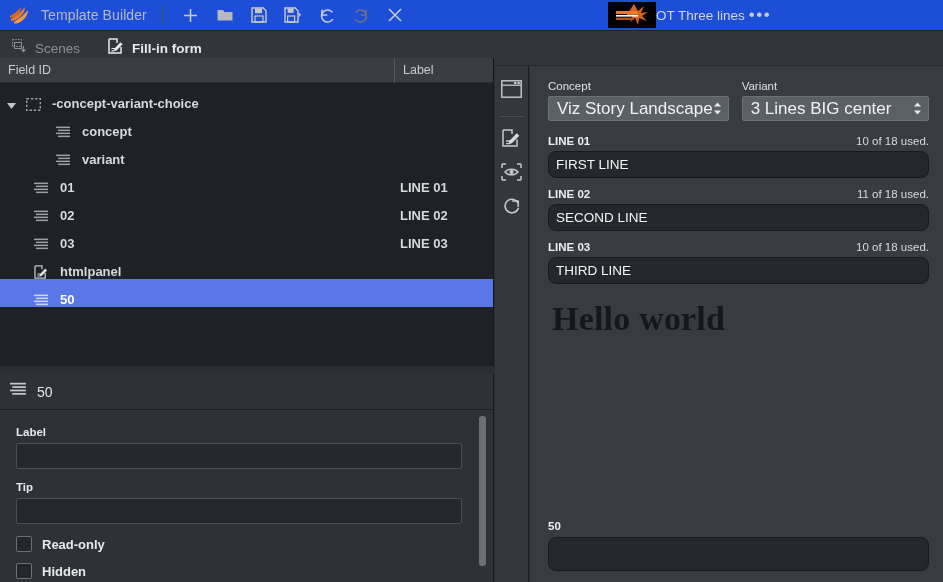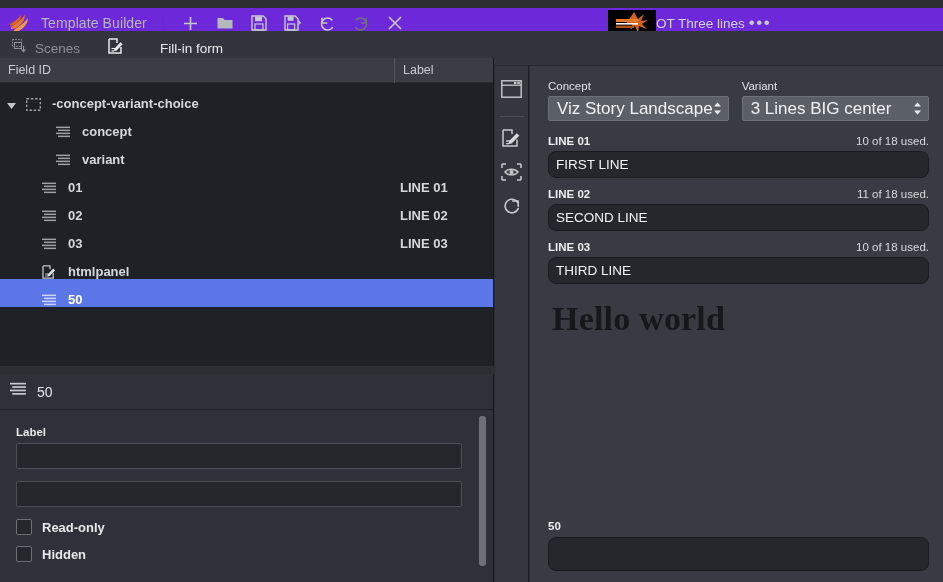--- a/index.html
+++ b/index.html
@@ -8,22 +8,22 @@
     width: 943px; height: 582px;
     overflow: hidden;
     background: #2b2f34;
     font-family: "Liberation Sans", sans-serif;
     -webkit-font-smoothing: antialiased;
   }
   #app { position: relative; width: 943px; height: 582px; }
 
   
   .topbar {
-    position: absolute; left: 0; top: 8px; width: 943px; height: 31px;
-    background: #6d28d9;
+    position: absolute; left: 0; top: 0; width: 943px; height: 31px;
+    background: #1d4ed8;
     display: flex; align-items: center;
     border-bottom: 1px solid #202327;
   }
   .brand { display: flex; align-items: center; padding-left: 10px; gap: 9px; }
   .brand-logo { width: 22px; height: 18px; display: block; }
   .brand-title {
     color: #b6b9bd; font-size: 14px; letter-spacing: .1px;
   }
   .tb-sep {
     width: 1px; height: 19px; background: #4a4e54; margin: 0 12px 0 16px;
@@ -54,21 +54,21 @@
     position: absolute; left: 0; top: 31px; width: 943px; height: 35px;
     background: #32363c;
     border-bottom: 1px solid #26292e;
     display: flex; align-items: stretch;
   }
   .tab {
     display: flex; align-items: center; gap: 8px;
     padding: 0 16px 0 12px; position: relative; cursor: pointer;
   }
   .tab .tab-label { font-size: 13.5px; color: #8d9196; }
-  .tab.active .tab-label { color: #e7e9eb; font-weight: normal; margin-left: 28px; }
+  .tab.active .tab-label { color: #e7e9eb; font-weight: bold; }
   .tab.active::after {
     content: ""; position: absolute; left: 0; right: 8px; bottom: 0;
     height: 2px; background: #5b76e6;
   }
 
   
   .tree-wrap {
     position: absolute; left: 0; top: 58px; width: 494px; height: 308px;
     background: #1e2126;
     border-right: 1px solid #16181c;
@@ -90,21 +90,21 @@
     font-weight: bold;
   }
   .trow.sel { background: #5b76e6; }
   .trow .tw-twist { width: 22px; display: flex; align-items: center; justify-content: center; }
   .trow .tw-icon { width: 22px; display: flex; align-items: center; justify-content: center; }
   .trow .tw-name { font-size: 13px; color: #d6d9dc; padding-left: 8px; }
   .trow.sel .tw-name { color: #ffffff; }
   .trow .tw-label {
     position: absolute; left: 400px; font-size: 13px; color: #d6d9dc;
   }
-  .ind1 { padding-left: 38px; }
+  .ind1 { padding-left: 30px; }
   .ind2 { padding-left: 52px; }
 
   
   .props {
     position: absolute; left: 0; top: 374px; width: 494px; height: 208px;
     background: #2e3238; border-right: 1px solid #16181c;
   }
   .props-head {
     height: 36px; display: flex; align-items: center; padding-left: 10px;
     background: #2e3238; border-bottom: 1px solid #1d2024; gap: 10px;
@@ -426,20 +426,21 @@
               <rect x="2" y="9.6" width="12" height="1.5"></rect>
             </g>
           </svg>
       </span>
       <span class="ph-title">50</span>
     </div>
     <div class="props-body">
       <div class="pfield-label">Label</div>
       <div class="pinput"></div>
 
+      <div class="pfield-label">Tip</div>
       <div class="pinput"></div>
 
       <div class="pcheck">
         <span class="pbox"></span>
         <span class="pcheck-label">Read-only</span>
       </div>
       <div class="pcheck">
         <span class="pbox"></span>
         <span class="pcheck-label">Hidden</span>
       </div>

